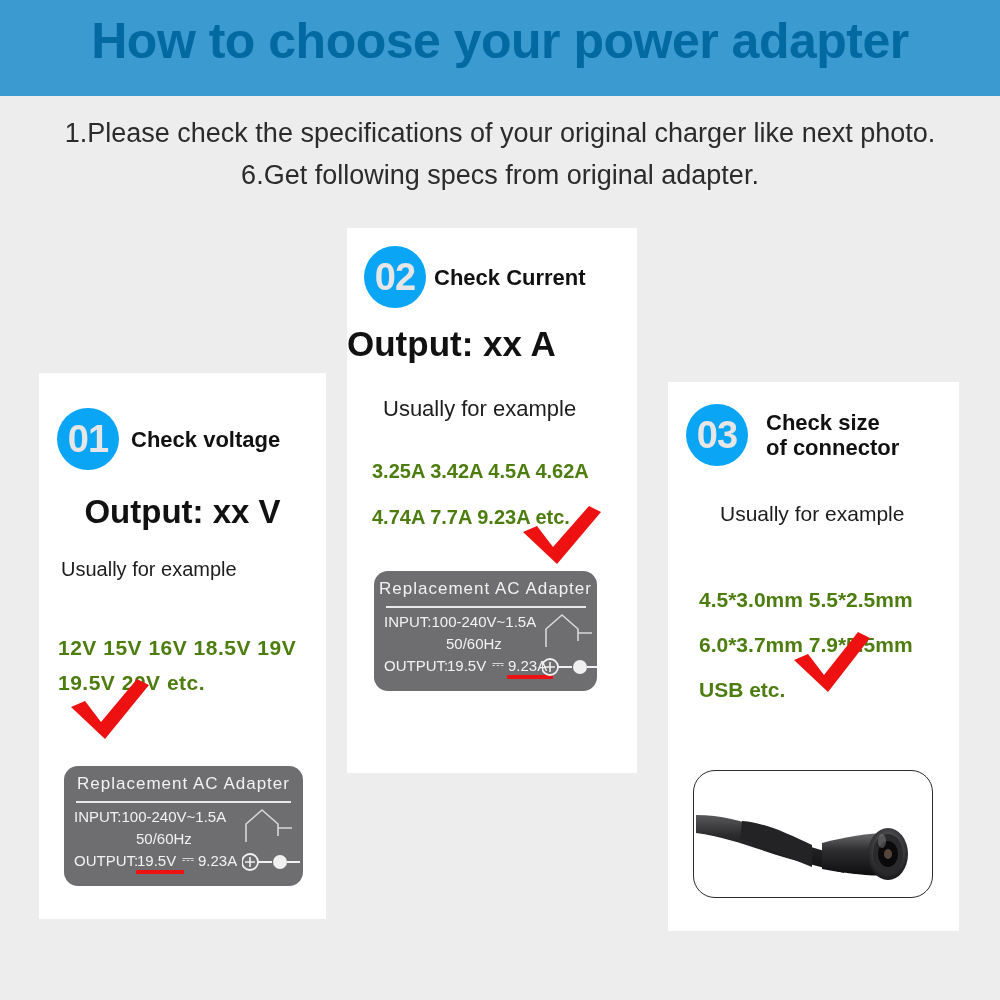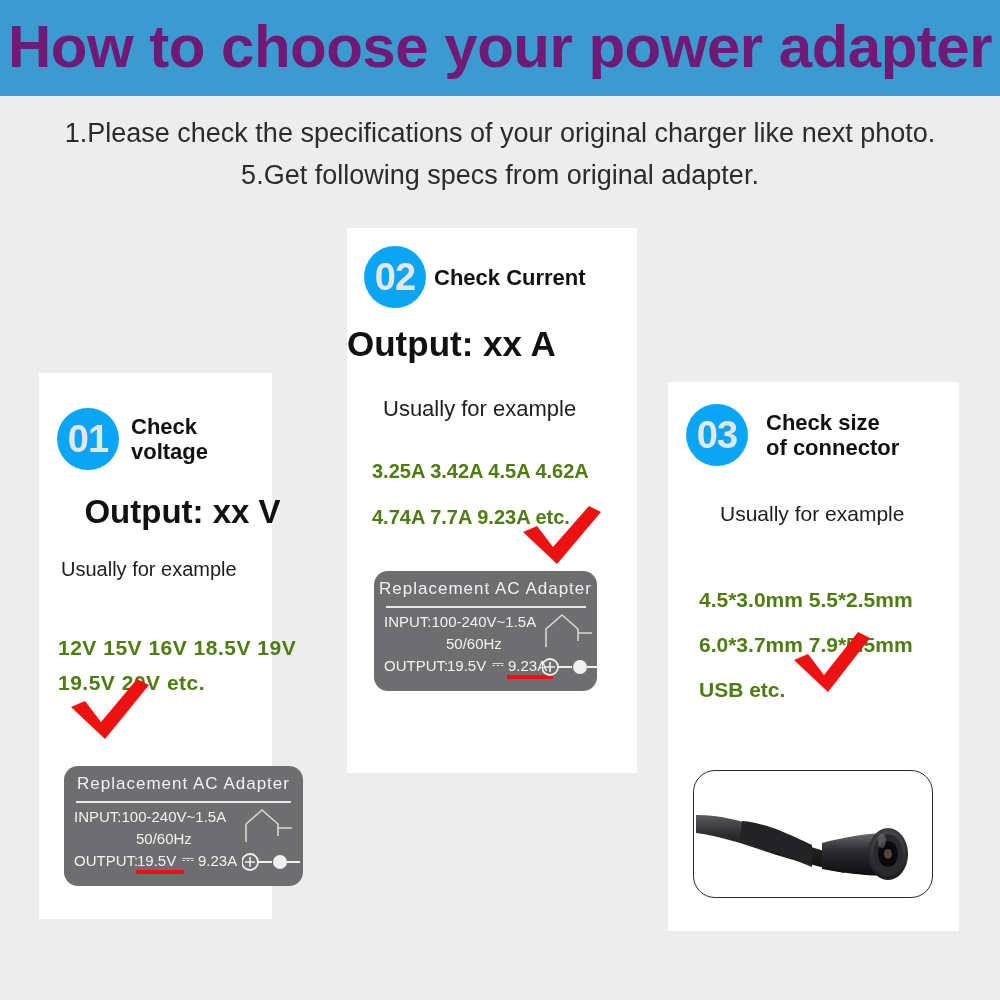--- a/index.html
+++ b/index.html
@@ -25,22 +25,22 @@
     left: 0; top: 0;
     width: 1000px;
     height: 96px;
     background: #3b9bd0;
   }
   .header-title {
     position: absolute;
     left: 0; top: 12px;
     width: 1000px;
     text-align: center;
-    color: #701a75;
-    font-size: 60px;
+    color: #0369a1;
+    font-size: 50px;
     font-weight: bold;
     letter-spacing: -0.5px;
     white-space: nowrap;
     font-family: "Liberation Sans", sans-serif;
   }
 
   
   .intro {
     position: absolute;
     left: 0; top: 112px;
@@ -53,21 +53,21 @@
     line-height: 42px;
     white-space: nowrap;
     font-family: "Liberation Sans", sans-serif;
   }
 
   
   .card {
     position: absolute;
     background: #ffffff;
   }
-  #card-01 { left: 39px;  top: 373px; width: 233px; height: 546px; }
+  #card-01 { left: 39px;  top: 373px; width: 287px; height: 546px; }
   #card-02 { left: 347px; top: 228px; width: 290px; height: 545px; }
   #card-03 { left: 668px; top: 382px; width: 291px; height: 549px; }
 
   
   .card-head {
     position: absolute;
     display: flex;
     align-items: center;
   }
   .badge {
@@ -176,21 +176,21 @@
 </head>
 <body>
 
 <div id="page">
 
   <div class="header-bar"></div>
   <div class="header-title">How to choose your power adapter</div>
 
   <div class="intro">
     <div class="intro-line">1.Please check the specifications of your original charger like next photo.</div>
-    <div class="intro-line">5.Get following specs from original adapter.</div>
+    <div class="intro-line">6.Get following specs from original adapter.</div>
   </div>
 
   <div class="card" id="card-01">
 
     <div class="card-head" style="left:18px; top:35px;">
       <div class="badge">01</div>
       <div class="card-title" style="margin-left:12px;">Check voltage</div>
     </div>
 
     <div class="big-output" style="left:0; top:120px; width:287px; text-align:center; font-size:33px;">Output: xx V</div>

